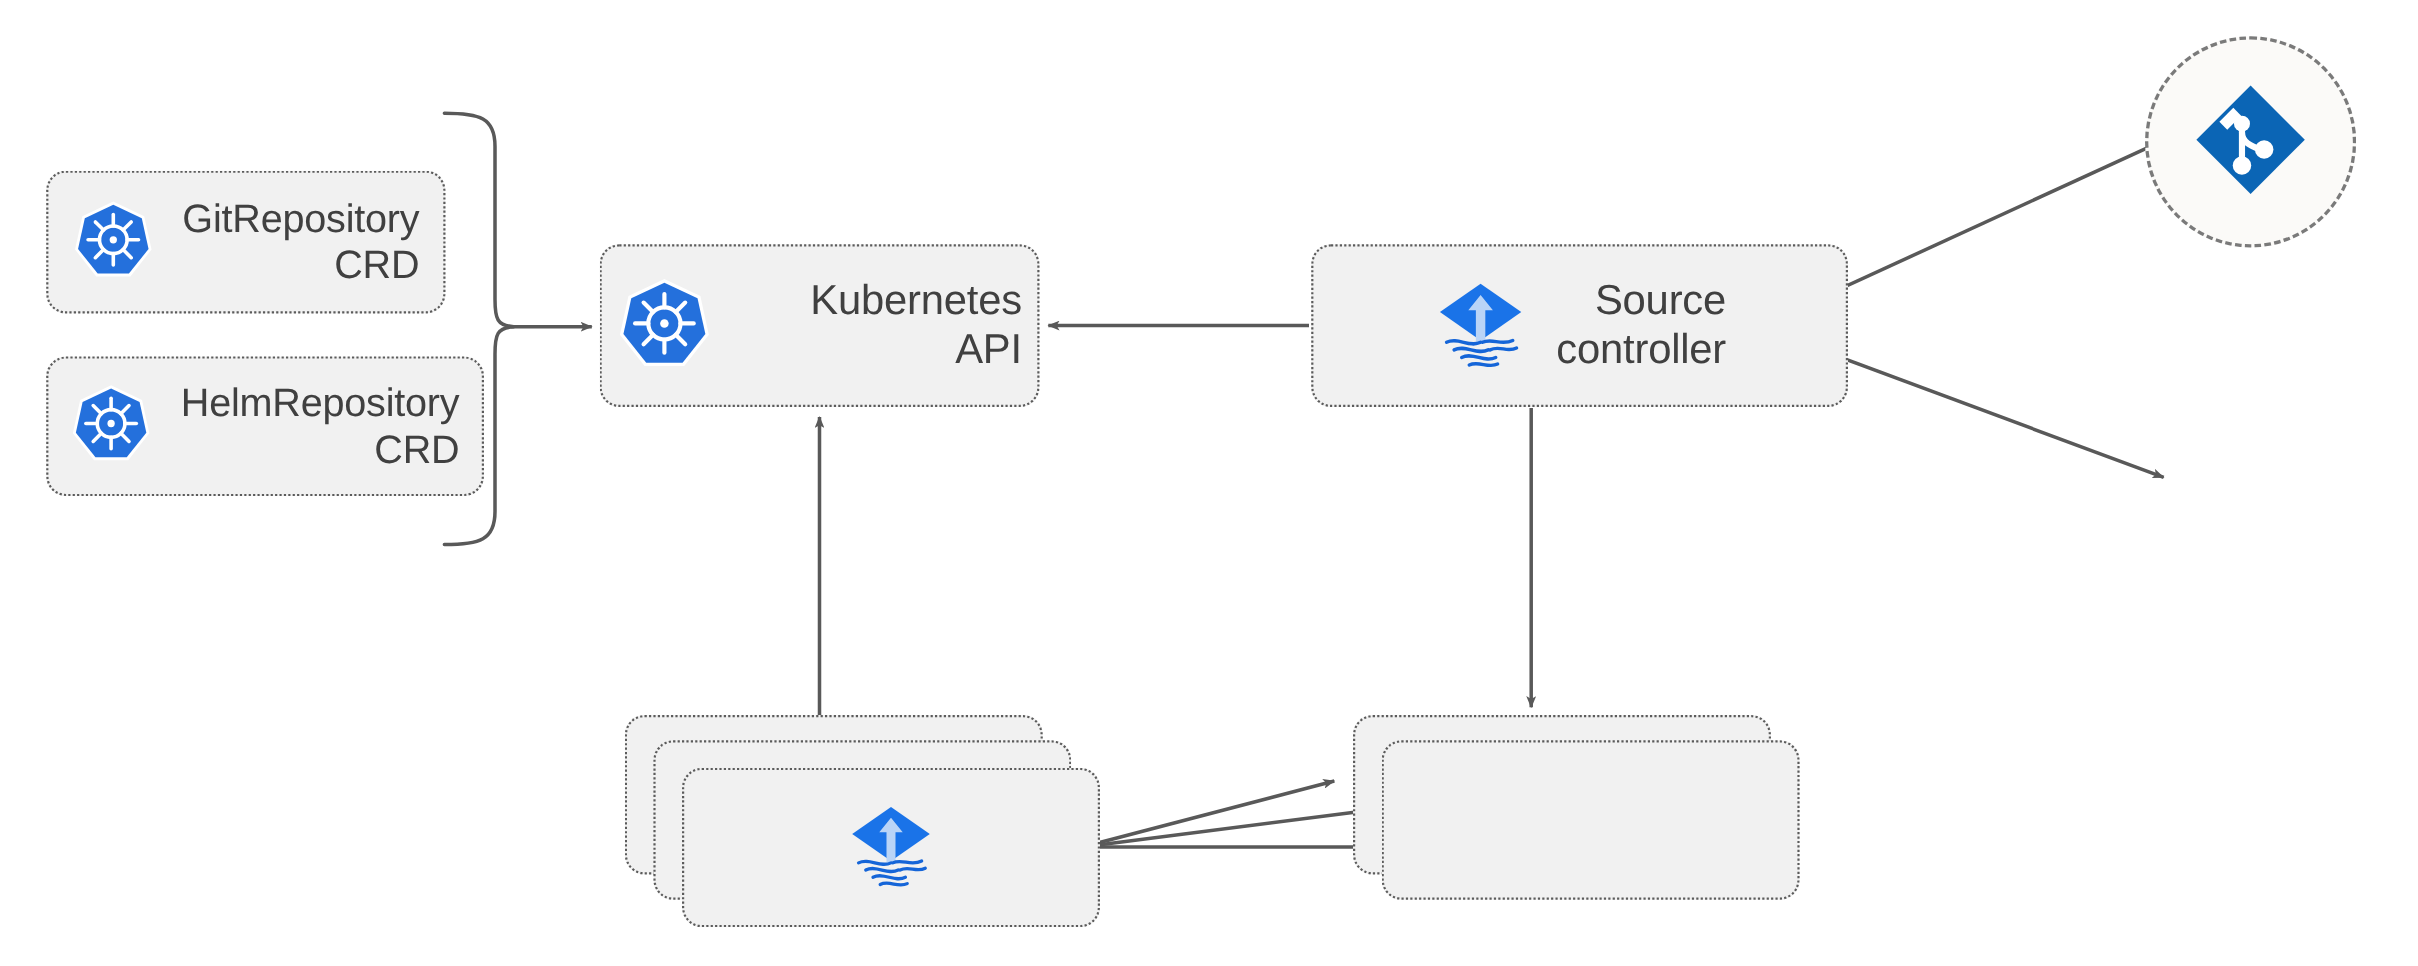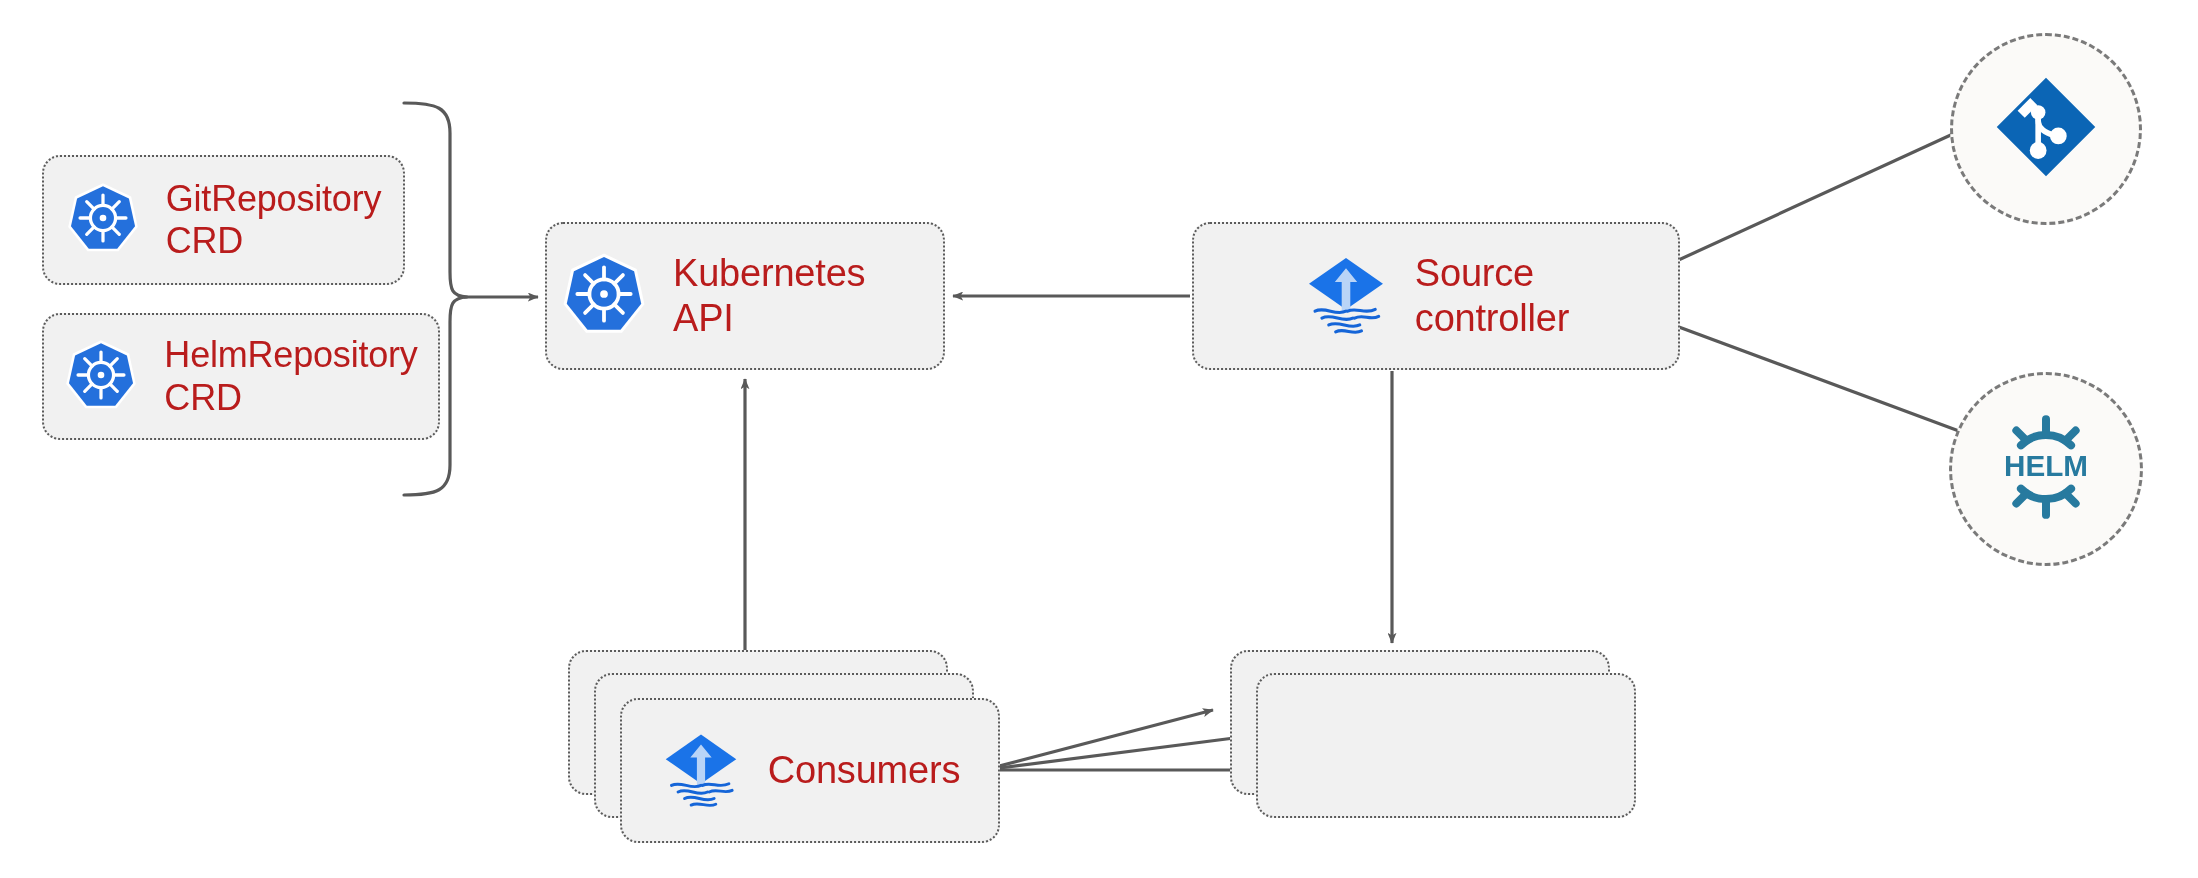--- a/index.html
+++ b/index.html
@@ -42,22 +42,22 @@
     align-items: center;
     justify-content: center;
     gap: 26px;
     width: 100%;
     padding: 0 14px;
     box-sizing: border-box;
   }
   .node-label {
     font-size: 38px;
     line-height: 1.18;
-    color: #b91c1c;
-    text-align: left;
+    color: #404040;
+    text-align: right;
     white-space: pre-line;
     letter-spacing: -0.2px;
   }
   .node-label.small { font-size: 36px; }
 
   
   .stack-shadow {
     position: absolute;
     box-sizing: border-box;
     background: #f1f1f1;
@@ -74,21 +74,21 @@
     background: #fbfaf8;
     display: flex;
     align-items: center;
     justify-content: center;
   }
 
   .icon { flex: 0 0 auto; display: block; }
 
   
   #node-gitrepo-crd   { left: 42px;   top: 155px; width: 363px; height: 130px; }
-  #node-helmrepo-crd  { left: 42px;   top: 313px; width: 398px; height: 127px; }
+  #node-helmrepo-crd  { left: 42px;   top: 324px; width: 398px; height: 127px; }
   #node-k8s-api       { left: 545px;  top: 222px; width: 400px; height: 148px; }
   #node-source-ctrl   { left: 1192px; top: 222px; width: 488px; height: 148px; }
 
   
   #stack-consumers-back2 { left: 568px; top: 650px; width: 380px; height: 145px; }
   #stack-consumers-back1 { left: 594px; top: 673px; width: 380px; height: 145px; }
   #node-consumers        { left: 620px; top: 698px; width: 380px; height: 145px; }
 
   
   #stack-artifacts-back2 { left: 1230px; top: 650px; width: 380px; height: 145px; }
@@ -242,21 +242,20 @@
           <g stroke="#1565D8" stroke-width="3.6" fill="none" stroke-linecap="round">
             <path d="M14 70 C26 64, 38 76, 50 70"></path>
             <path d="M22 78 C34 72, 46 84, 58 78"></path>
             <path d="M30 86 C42 80, 54 92, 66 86"></path>
             <path d="M38 94 C48 89, 58 98, 68 93"></path>
             <path d="M52 70 C62 65, 72 74, 84 68"></path>
             <path d="M60 78 C70 73, 78 81, 88 76"></path>
           </g>
         </svg>
       </span>
-      <span class="node-label">Consumers</span>
     </div>
   </div>
 
   <div class="stack-shadow" id="stack-artifacts-back2"></div>
   <div class="stack-shadow" id="stack-artifacts-back1"></div>
 
   <div class="circle-node" id="node-git-repo">
     <span class="icon">
       <svg width="112" height="112" viewBox="0 0 100 100" xmlns="http://www.w3.org/2000/svg">
         <polygon points="50,6 94,50 50,94 6,50" fill="#0B65B5"></polygon>
@@ -267,31 +266,14 @@
           <line x1="43" y1="70" x2="43" y2="37"></line>
           <path d="M43 44 C43 52, 50 55, 58 58"></path>
         </g>
         <circle cx="43" cy="71" r="7.5" fill="#ffffff"></circle>
         <circle cx="43" cy="37" r="6.5" fill="#ffffff"></circle>
         <circle cx="61" cy="58" r="7.5" fill="#ffffff"></circle>
       </svg>
     </span>
   </div>
 
-  <div class="circle-node" id="node-helm-repo">
-    <span class="icon">
-      <svg width="114" height="114" viewBox="0 0 100 100" xmlns="http://www.w3.org/2000/svg">
-        <g stroke="#277A9F" stroke-width="7" fill="none" stroke-linecap="round">
-          <path d="M28 31 A31 31 0 0 1 72 31"></path>
-          <path d="M28 69 A31 31 0 0 0 72 69"></path>
-          <line x1="50" y1="8" x2="50" y2="22"></line>
-          <line x1="50" y1="78" x2="50" y2="92"></line>
-          <line x1="24" y1="18" x2="33" y2="27"></line>
-          <line x1="76" y1="18" x2="67" y2="27"></line>
-          <line x1="24" y1="82" x2="33" y2="73"></line>
-          <line x1="76" y1="82" x2="67" y2="73"></line>
-        </g>
-        <text x="50" y="58" text-anchor="middle" font-family="Liberation Sans, sans-serif" font-size="26" font-weight="bold" fill="#277A9F">HELM</text>
-      </svg>
-    </span>
-  </div>
 
 </div>
 
 </body></html>

